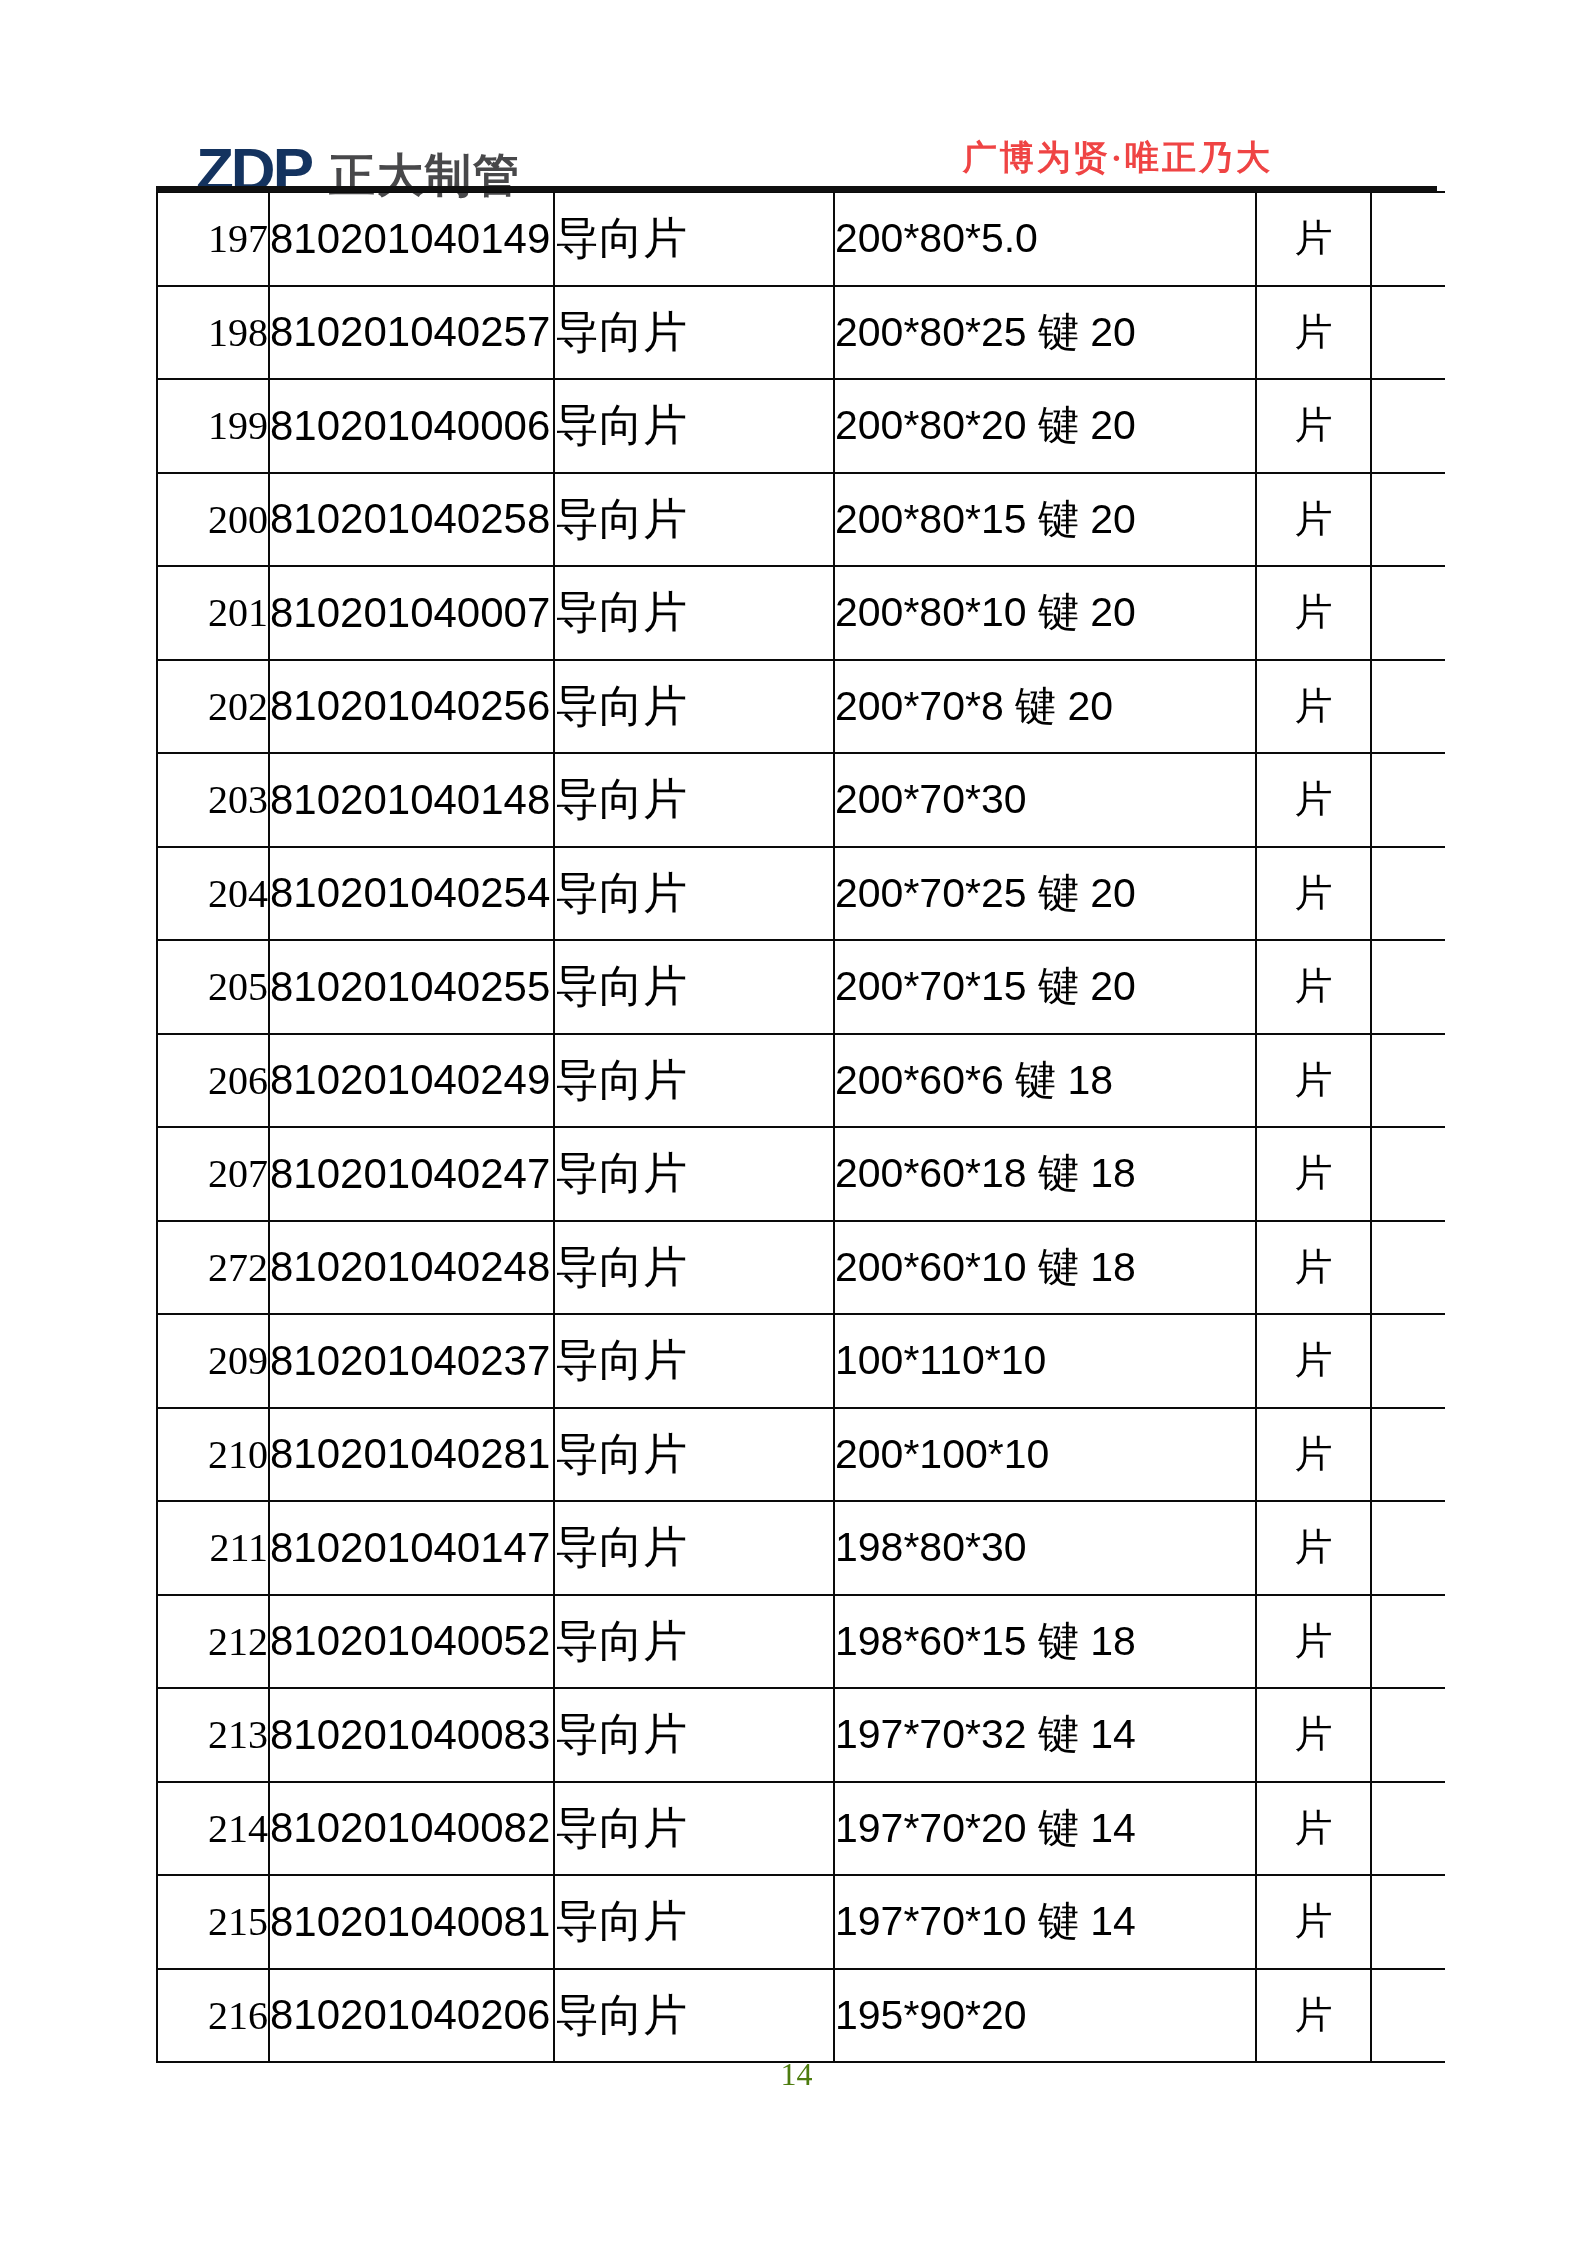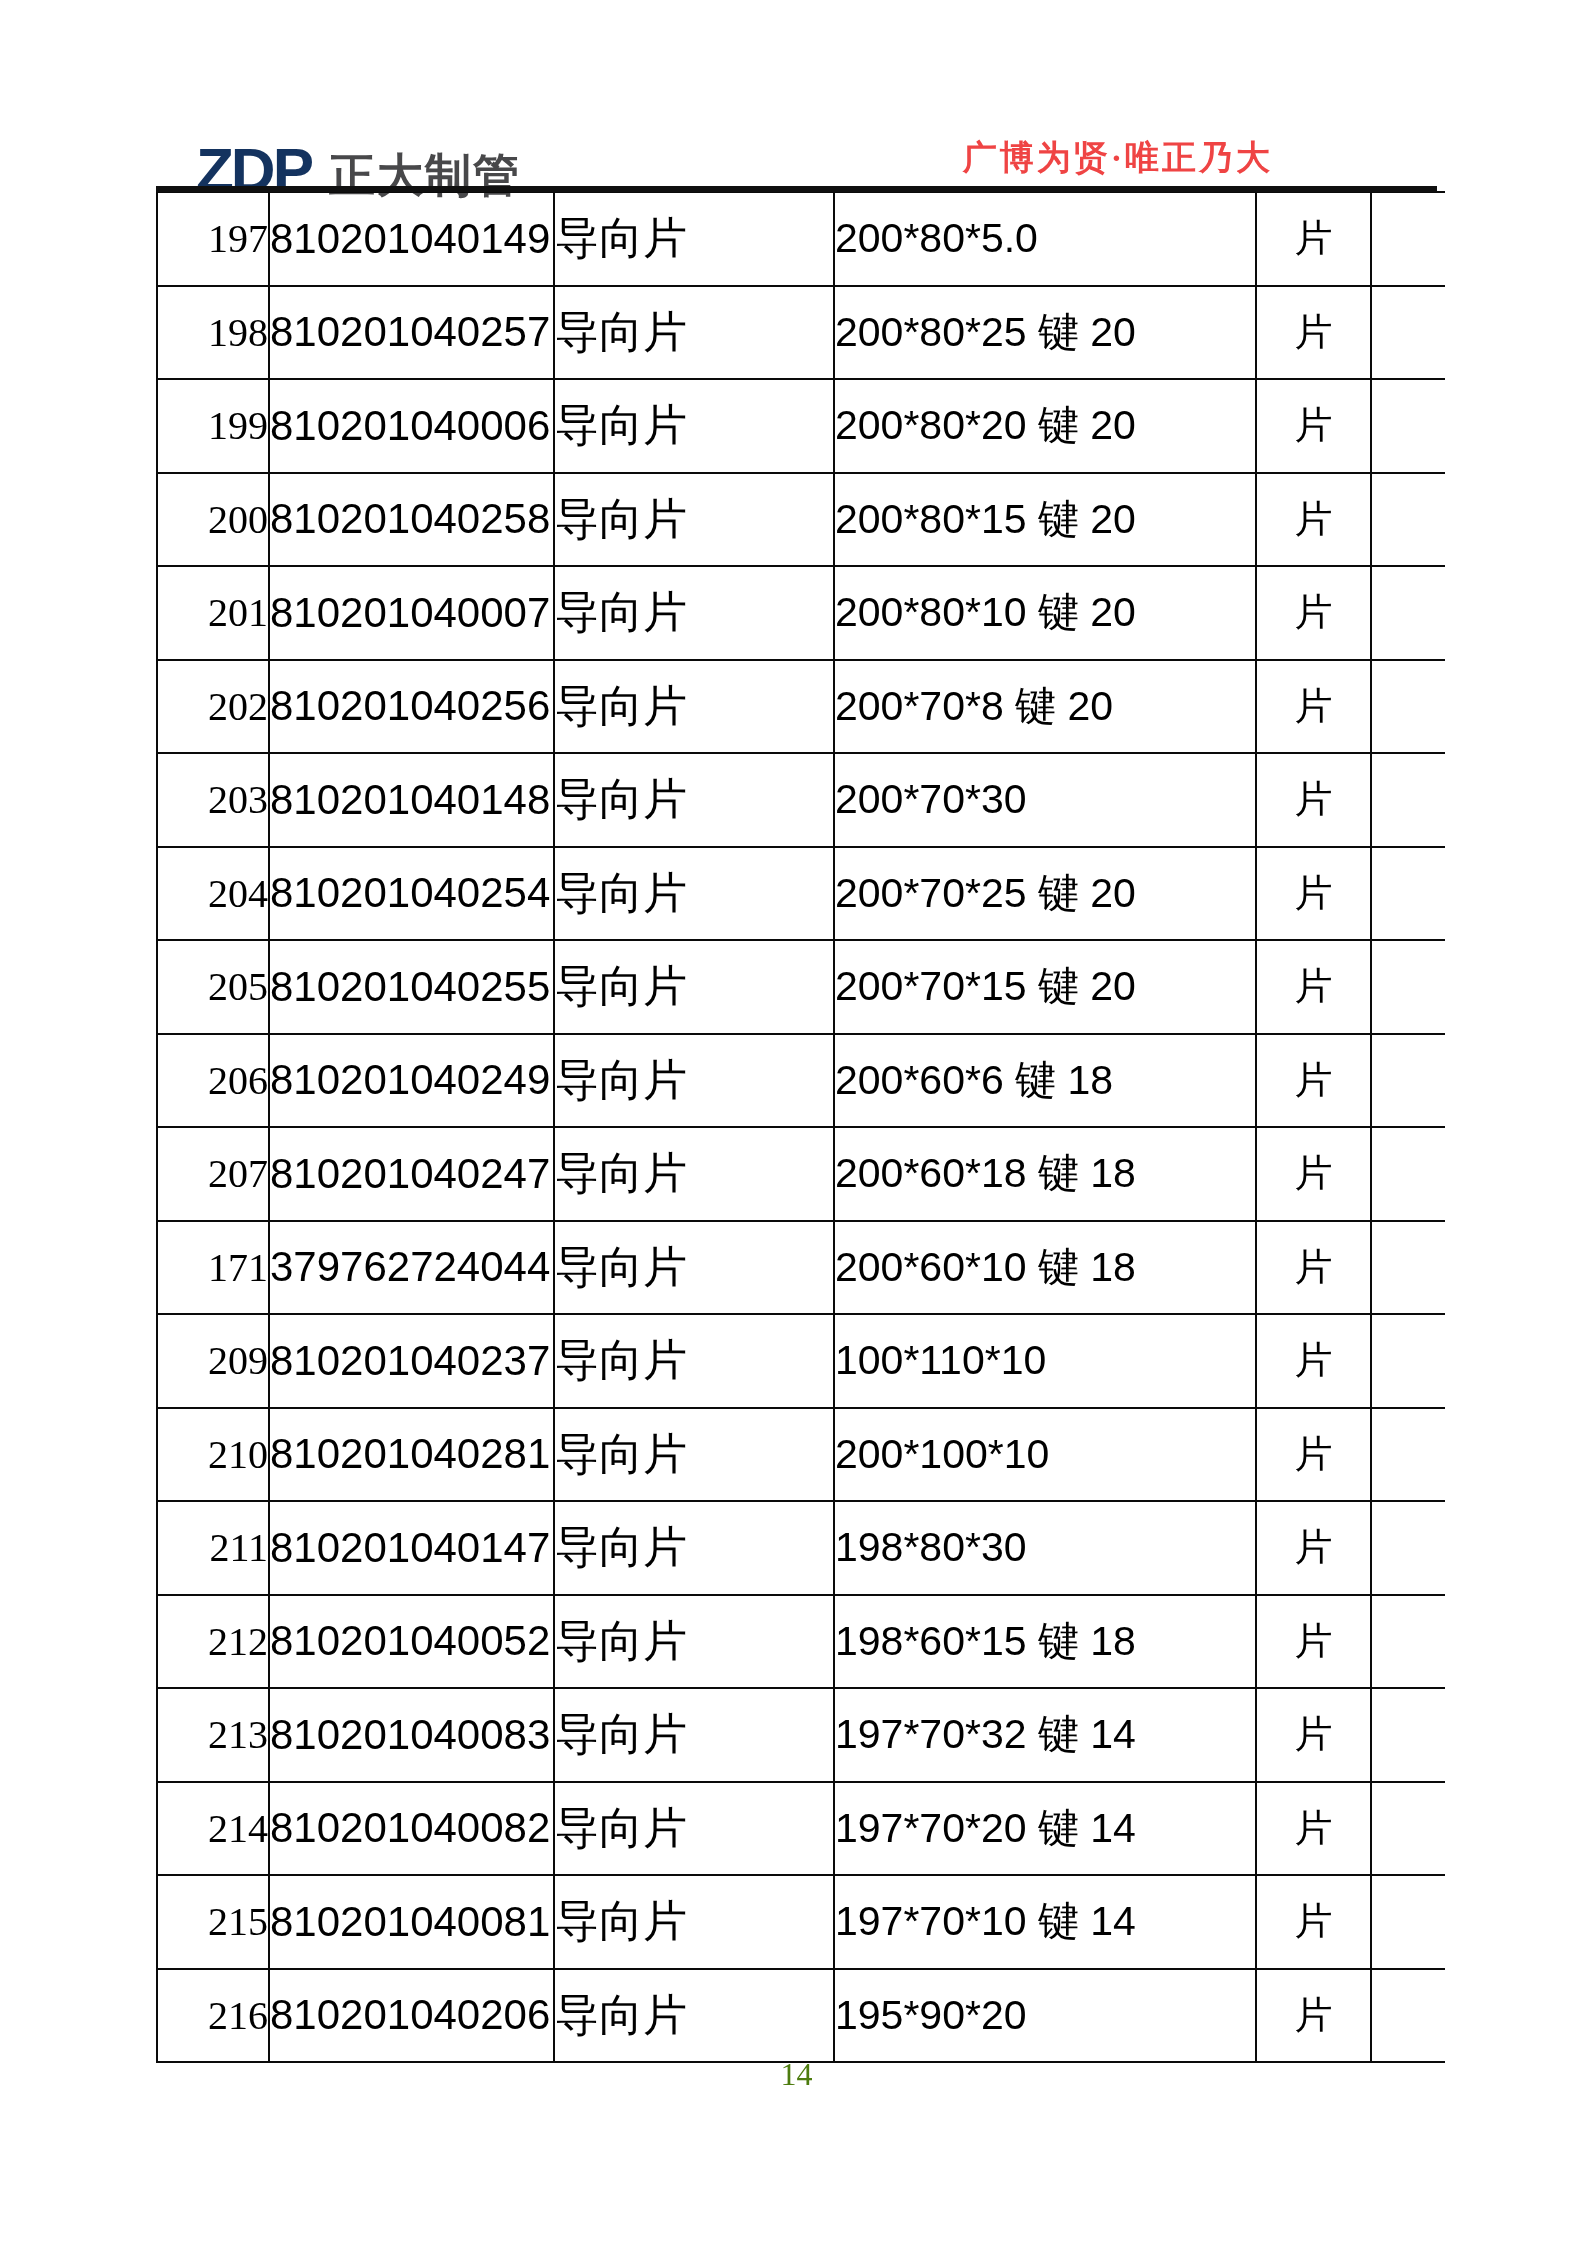--- a/index.html
+++ b/index.html
@@ -250,22 +250,22 @@
   <tr>
     <td class="c-idx">207</td>
     <td class="c-code">810201040247</td>
     <td class="c-name">导向片</td>
     <td class="c-spec">200*60*18 键 18</td>
     <td class="c-unit">片</td>
     <td class="c-remark"></td>
   </tr>
 
   <tr>
-    <td class="c-idx">171</td>
-    <td class="c-code">379762724044</td>
+    <td class="c-idx">272</td>
+    <td class="c-code">810201040248</td>
     <td class="c-name">导向片</td>
     <td class="c-spec">200*60*10 键 18</td>
     <td class="c-unit">片</td>
     <td class="c-remark"></td>
   </tr>
 
   <tr>
     <td class="c-idx">209</td>
     <td class="c-code">810201040237</td>
     <td class="c-name">导向片</td>

